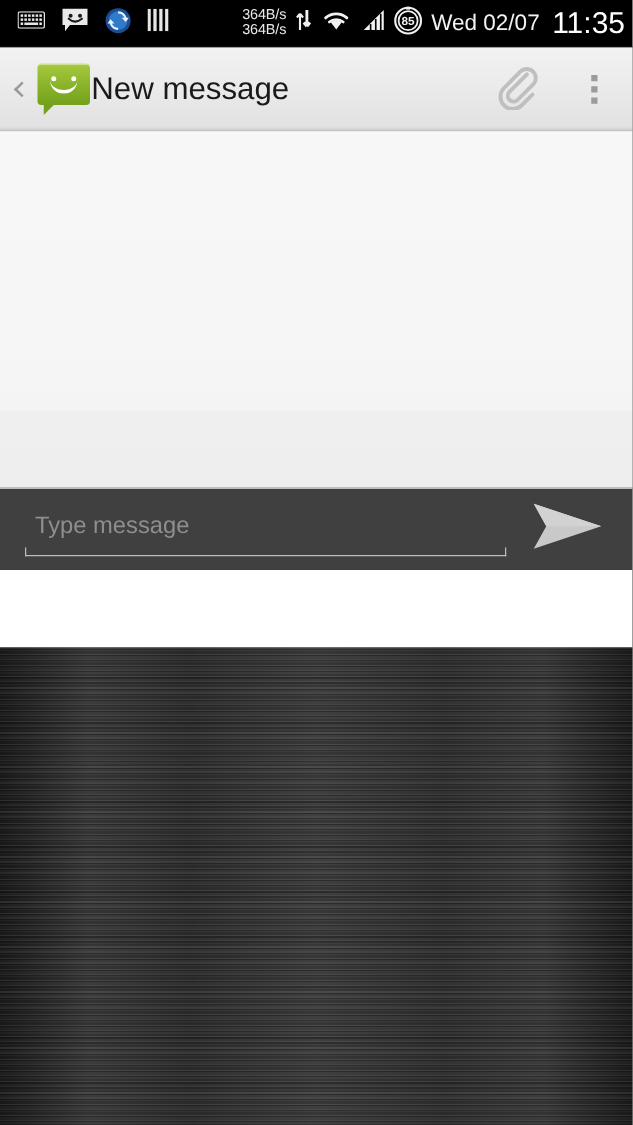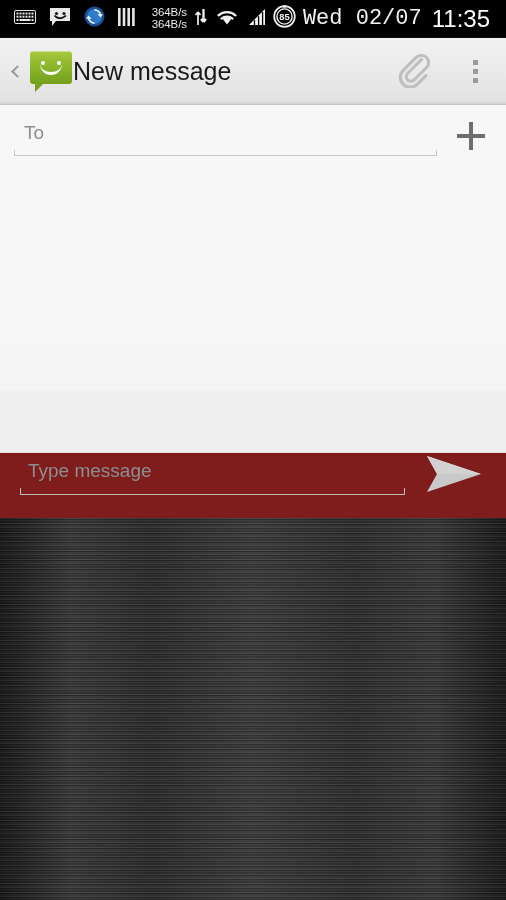--- a/index.html
+++ b/index.html
@@ -13,30 +13,30 @@
   }
   #screen{ width:506px; height:900px; position:relative; overflow:hidden; background:#fff; }
 
   
   .statusbar{
     height:38px; background:#000; position:relative;
     display:flex; align-items:center; color:#fff;
     border-bottom:1px solid #101010;
   }
   .sb-left{ display:flex; align-items:center; gap:13px; padding-left:14px; }
-  .sb-right{ display:flex; align-items:center; gap:7px; margin-left:auto; padding-right:16px; }
+  .sb-right{ display:flex; align-items:center; gap:7px; margin-left:auto; padding-right:6px; }
   .sb-ico{ display:block; }
 
   .netspeed{
     font-size:11.5px; line-height:11.5px; text-align:right;
     font-family:"Liberation Sans",sans-serif; color:#e9e9e9;
     letter-spacing:-0.1px;
   }
   .netspeed div{ white-space:nowrap; }
-  .sb-date{ font-size:22px; color:#f2f2f2; letter-spacing:0px;font-family:Liberation Mono, monospace; }
+  .sb-date{ font-size:18px; color:#f2f2f2; letter-spacing:0px; }
   .sb-time{ font-size:24px; color:#fff; letter-spacing:0px; margin-left:3px; }
 
   
   .actionbar{
     height:67px;
     background:linear-gradient(to bottom,#f2f2f2 0%,#ebebeb 45%,#e2e2e2 96%,#cfcfcf 100%);
     display:flex; align-items:center; position:relative;
     border-bottom:1px solid #c4c4c4;
   }
   .ab-back{ width:22px; display:flex; justify-content:center; align-items:center; margin-left:6px; }
@@ -90,21 +90,21 @@
   .plus:after{ top:0; left:12px; height:28px; width:4px; }
 
   
   .convo{
     height:285px;
     background:linear-gradient(to bottom,#f7f7f7 0%,#f6f6f6 60%,#f4f4f4 78%,#efefef 79%,#eeeeee 100%);
   }
 
   
   .compose{
-    height:66px; background:#7f1d1d; display:flex; align-items:flex-start;
+    height:66px; background:#404040; display:flex; align-items:center;
     border-top:1px solid #e3e3e3;
   }
   .msgfield{ margin-left:20px; width:385px; position:relative; height:42px; }
   .msgfield .lbl{ font-size:19px; color:#8e8e8e; position:absolute; left:8px; top:7px; }
   .msgfield .underline{ position:absolute; left:0; right:0; bottom:0; height:1px; background:#bdbdbd; }
   .msgfield .underline:before,.msgfield .underline:after{
     content:""; position:absolute; bottom:0; width:1px; height:7px; background:#bdbdbd;
   }
   .msgfield .underline:before{ left:0; } .msgfield .underline:after{ right:0; }
   .sendbtn{ margin-left:10px; width:78px; display:flex; align-items:center; justify-content:center; }
@@ -250,29 +250,20 @@
       <div class="ab-btn">
         <span class="dots">
           <i></i>
             <i></i>
             <i></i>
         </span>
       </div>
     </div>
   </div>
 
-  <div class="torow">
-    <div class="tofield">
-      <span class="lbl">To</span>
-      <span class="underline"></span>
-    </div>
-    <div class="plusbtn">
-      <span class="plus"></span>
-    </div>
-  </div>
 
   <div class="convo"></div>
 
   <div class="compose">
     <div class="msgfield">
       <span class="lbl">Type message</span>
       <span class="underline"></span>
     </div>
     <div class="sendbtn">
       <span>

